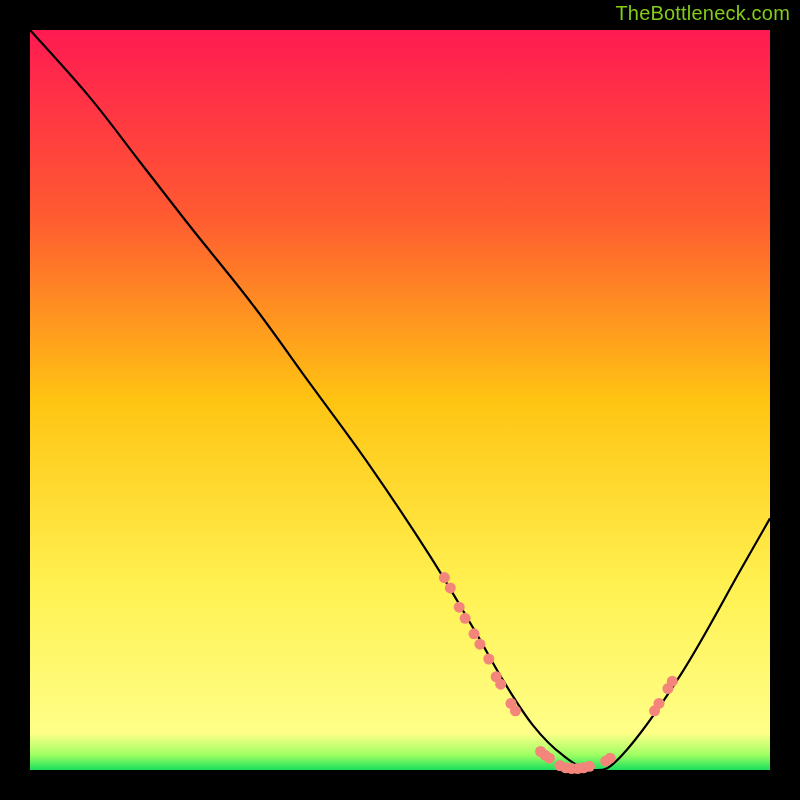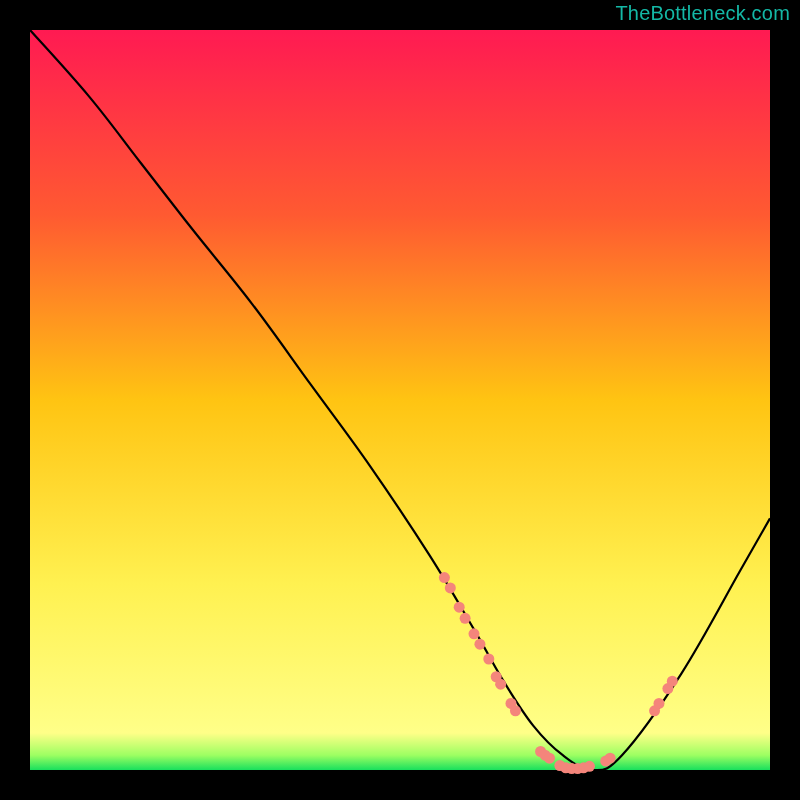--- a/index.html
+++ b/index.html
@@ -20,21 +20,21 @@
   }
   svg {
     position: absolute;
     left: 0;
     top: 0;
   }
   .watermark {
     position: absolute;
     top: 2px;
     right: 10px;
-    color: #14b8a6;
+    color: #84cc16;
     font-size: 20px;
     font-weight: 500;
     letter-spacing: 0.2px;
   }
 </style>
 </head>
 <body>
 
 <div class="canvas-wrap">
   <svg id="chart-svg" width="800" height="800" viewBox="0 0 800 800">

